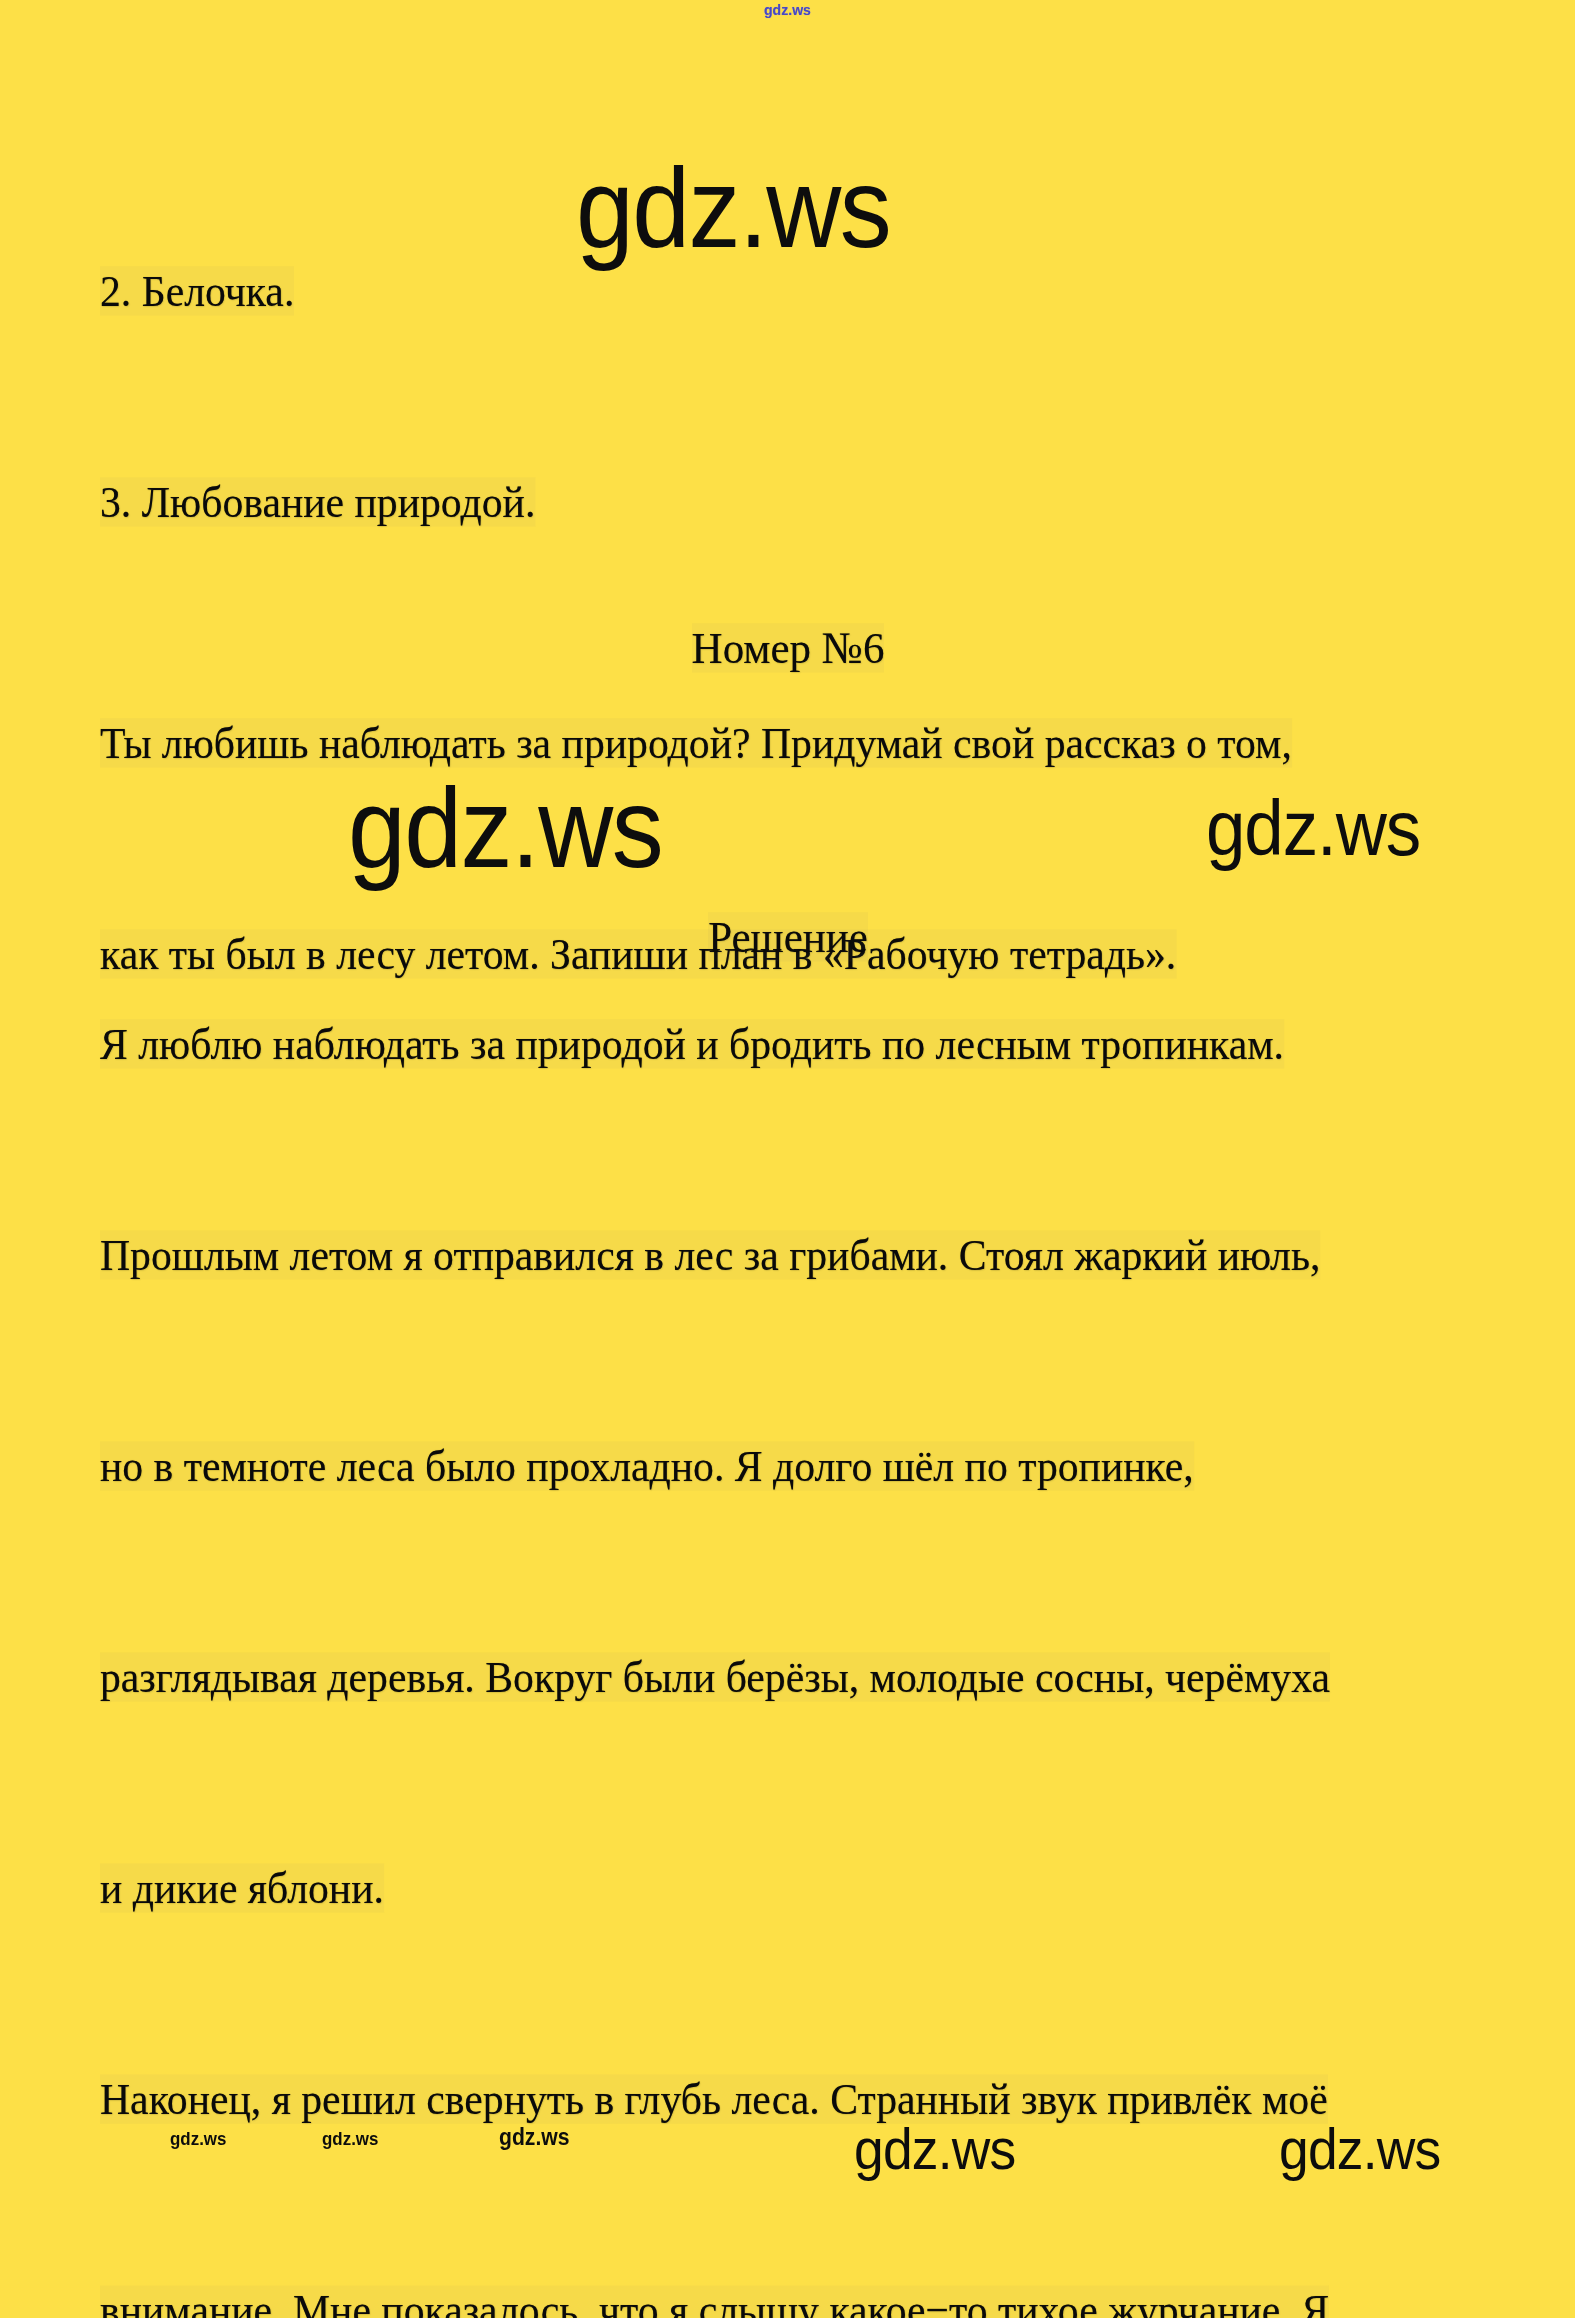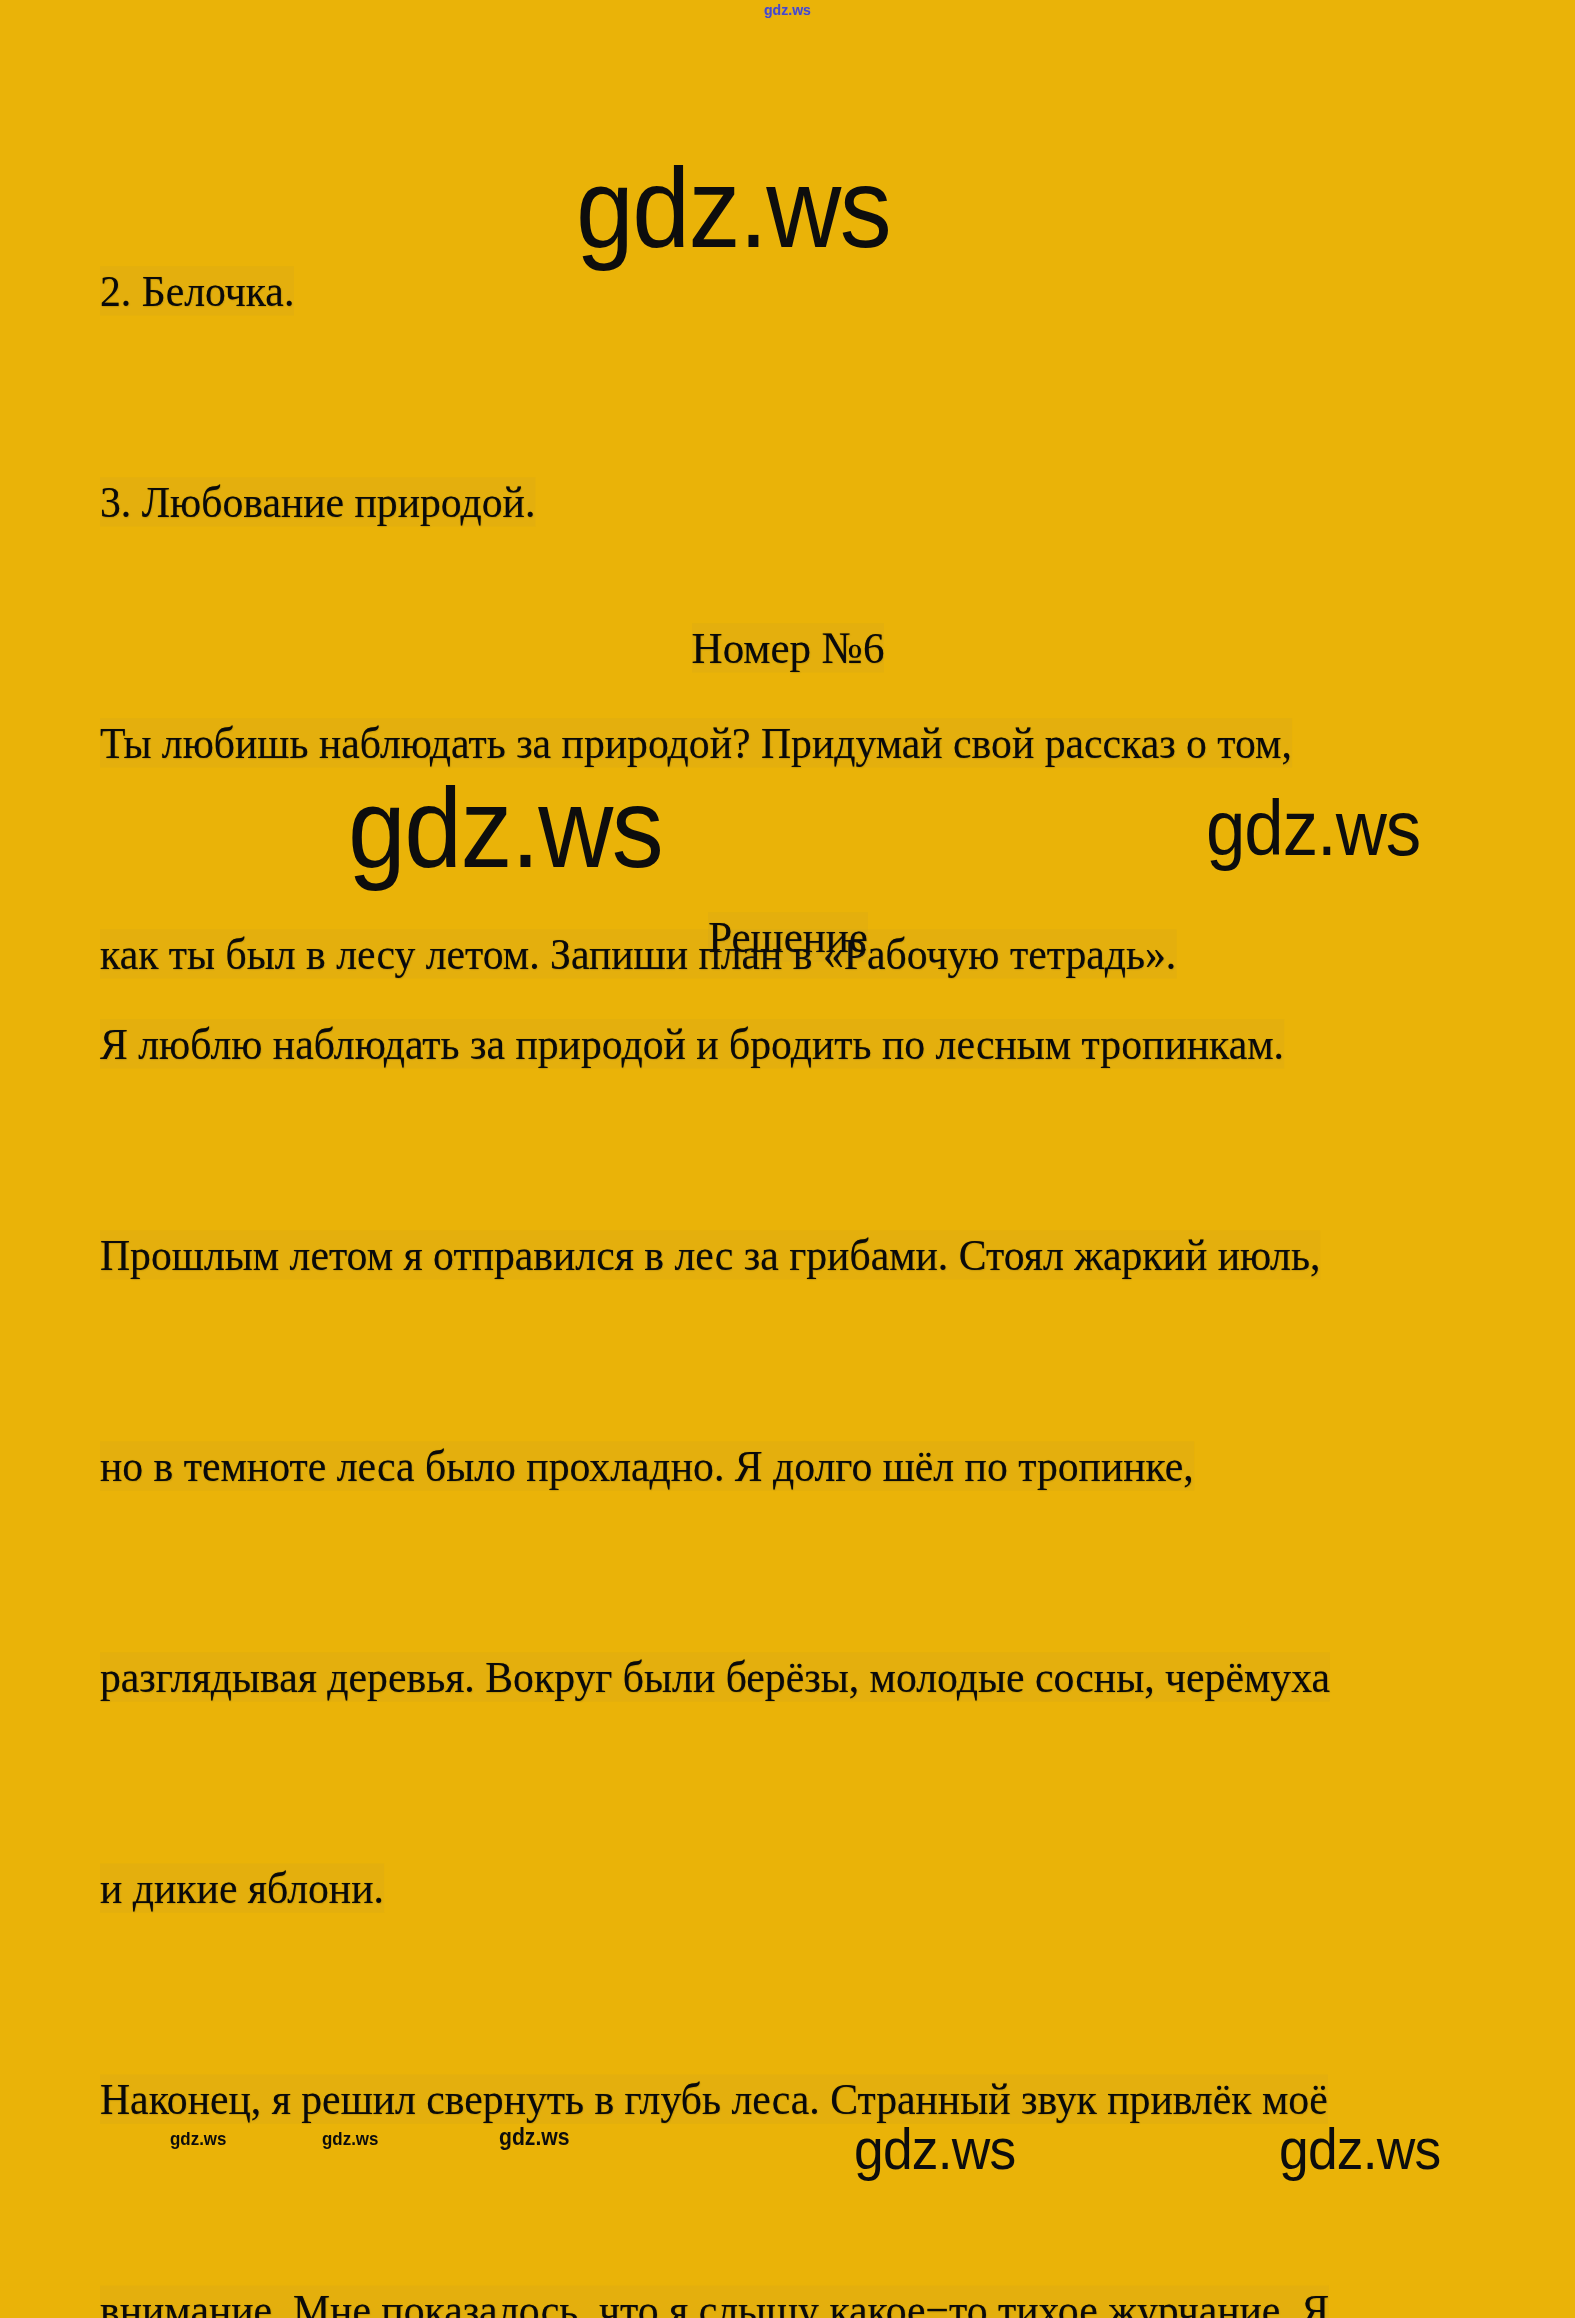--- a/index.html
+++ b/index.html
@@ -1,20 +1,20 @@
 <!DOCTYPE html>
 <html style="font-size:12.3px"><head>
 <meta charset="utf-8">
 <style>
   html, body { margin: 0; padding: 0; background: #e8e8e8; }
   .page {
     position: relative;
     width: 1576px;
     height: 2319px;
-    background: #eab308;
+    background: #fde047;
     overflow: hidden;
     font-family: "Liberation Serif", serif;
     color: #0a0a0a;
   }
   
   .txt {
     position: absolute;
     font-size: 43px;
     line-height: 67px;
     white-space: pre;

